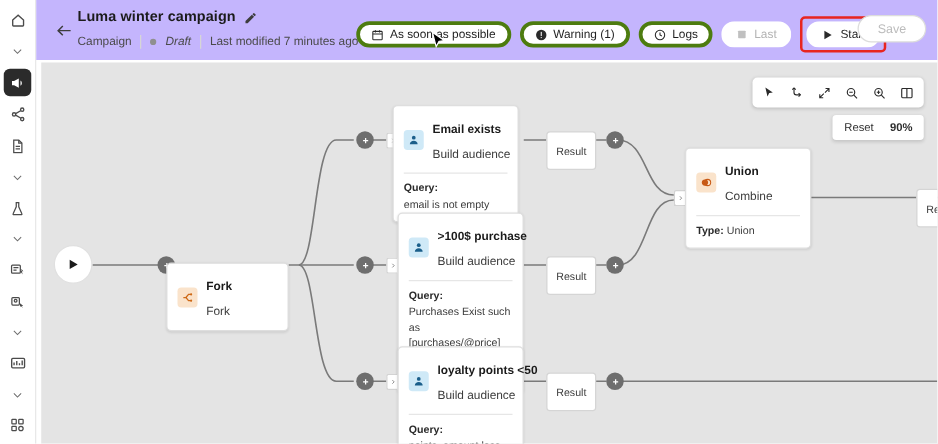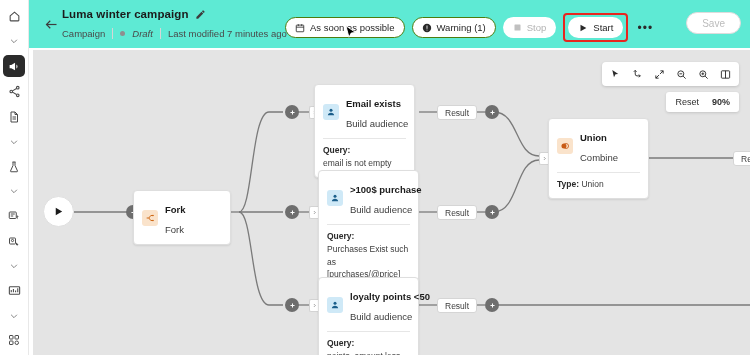--- a/index.html
+++ b/index.html
@@ -22,41 +22,41 @@
   .rail-item {
     width: 22px; height: 22px; margin-bottom: 4px;
     display: flex; align-items: center; justify-content: center;
     border-radius: 5px; color: #4b4b4b;
   }
   .rail-item.active { background: #2b2b2b; color: #ffffff; }
   .rail-item svg { display: block; }
   .rail-chev { height: 20px; }
 
   
-  #header { position: absolute; left: 29px; top: 0; width: 721px; height: 48px; background: #5eead4; }
+  #header { position: absolute; left: 29px; top: 0; width: 721px; height: 48px; background: #c4b5fd; }
   #back-arrow {
     position: absolute; left: 12px; top: 14px; width: 20px; height: 20px;
     display: flex; align-items: center; justify-content: center; color: #3d3d3d;
   }
   #title-block { position: absolute; left: 33px; top: 6px; }
   #title-row { display: flex; align-items: center; gap: 6px; height: 16px; }
   #page-title { font-size: 11.5px; font-weight: bold; color: #1b1b1b; letter-spacing: .1px; }
   #edit-icon { color: #3d3d3d; display: flex; align-items: center; }
   #meta-row {
     display: flex; align-items: center; gap: 7px;
     margin-top: 6px; font-size: 9.5px; color: #4a4a4a;
   }
   .meta-sep { width: 1px; height: 11px; background: #d6d6d6; }
   #status-dot { width: 5px; height: 5px; border-radius: 50%; background: #8f8f8f; }
   #status-text { font-style: italic; }
 
   
   #toolbar { position: absolute; left: 256px; top: 13px; display: flex; align-items: center; gap: 7px; }
   .tbtn {
-    height: 21px; border: 1px solid #4d7c0f; border-radius: 11px;
+    height: 21px; border: 3px solid #4d7c0f; border-radius: 11px;
     background: #fff; display: flex; align-items: center; gap: 5px;
     padding: 0 9px; font-size: 9.5px; color: #1f1f1f; white-space: nowrap;
   }
   .tbtn.borderless { border-color: transparent; }
   .tbtn.disabled { color: #b3b3b3; border-color: transparent; }
   .tbtn.disabled svg { color: #c0c0c0; }
   .tbtn svg { display: block; color: #2a2a2a; }
   #start-wrap {
     border: 2px solid #e8251f; border-radius: 4px; padding: 2px 3px;
     display: flex; align-items: center;
@@ -125,21 +125,21 @@
   .ico-union { background: #fae3cb; color: #c85a16; }
   .card-titles { line-height: 1.25; min-width: 0; }
   .card-t1 { font-size: 9.5px; font-weight: bold; color: #1b1b1b; white-space: nowrap; }
   .card-t2 { font-size: 9.5px; color: #3c3c3c; white-space: nowrap; }
   .card-div { height: 1px; background: #e6e6e6; margin: 0 8px; }
   .card-body { padding: 5px 8px 7px 8px; font-size: 8.5px; color: #3c3c3c; line-height: 1.5; }
   .card-body .lbl { font-weight: bold; color: #2a2a2a; }
 
   
   .result-pill {
-    position: absolute; height: 15px; padding: 0 7px;
+    position: absolute; height: 31px; padding: 0 7px;
     background: #fff; border: 1px solid #d5d5d5; border-radius: 3px;
     display: flex; align-items: center; font-size: 8.5px; color: #3c3c3c; text-align: center;
   }
 
   
   #zoom-bar {
     position: absolute; right: 11px; top: 12px; height: 24px;
     background: #fff; border-radius: 4px; box-shadow: 0 1px 3px rgba(0,0,0,.16);
     display: flex; align-items: center; padding: 0 3px; gap: 1px;
   }
@@ -297,28 +297,37 @@
         <span>
           <svg width="10" height="10" viewBox="0 0 24 24" fill="currentColor">
               <circle cx="12" cy="12" r="10"></circle>
               <rect x="11" y="6" width="2" height="8" fill="#fff"></rect>
               <rect x="11" y="16" width="2" height="2" fill="#fff"></rect>
             </svg>
         </span>
         <span>Warning (1)</span>
       </div>
 
+      <div class="tbtn">
+        <span>
+          <svg width="10" height="10" viewBox="0 0 24 24" fill="none" stroke="currentColor" stroke-width="2">
+              <circle cx="12" cy="12" r="9"></circle>
+              <path d="M12 7v5l3.5 2"></path>
+            </svg>
+        </span>
+        <span>Logs</span>
+      </div>
 
       <div class="tbtn disabled">
         <span>
           <svg width="9" height="9" viewBox="0 0 24 24" fill="#c0c0c0">
               <rect x="4" y="4" width="16" height="16" rx="1.5"></rect>
             </svg>
         </span>
-        <span>Stop</span>
+        <span>Last</span>
       </div>
 
       <div id="start-wrap">
         <div class="tbtn borderless">
           <span>
             <svg width="10" height="10" viewBox="0 0 24 24" fill="currentColor">
                 <path d="M6 4l14 8-14 8z"></path>
               </svg>
           </span>
           <span>Start</span>
@@ -410,21 +419,21 @@
         <svg width="7" height="7" viewBox="0 0 24 24" stroke="currentColor" stroke-width="3.4">
           <path d="M12 5v14M5 12h14"></path>
         </svg>
       </div>
     <div class="plus" style="left:452px; top:248px;">
         <svg width="7" height="7" viewBox="0 0 24 24" stroke="currentColor" stroke-width="3.4">
           <path d="M12 5v14M5 12h14"></path>
         </svg>
       </div>
 
-    <div class="card" style="left:100px; top:140px; width:98px;">
+    <div class="card" style="left:100px; top:160px; width:98px;">
       <div class="card-head">
         <span class="card-ico ico-fork">
           <svg width="10" height="10" viewBox="0 0 24 24" fill="none" stroke="currentColor" stroke-width="2.4">
               <path d="M4 12h5M9 12l5-6h6M9 12l5 6h6"></path>
               <circle cx="19" cy="6" r="2" fill="currentColor" stroke="none"></circle>
               <circle cx="19" cy="18" r="2" fill="currentColor" stroke="none"></circle>
             </svg>
         </span>
         <span class="card-titles">
           <span class="card-t1">Fork</span><br>

